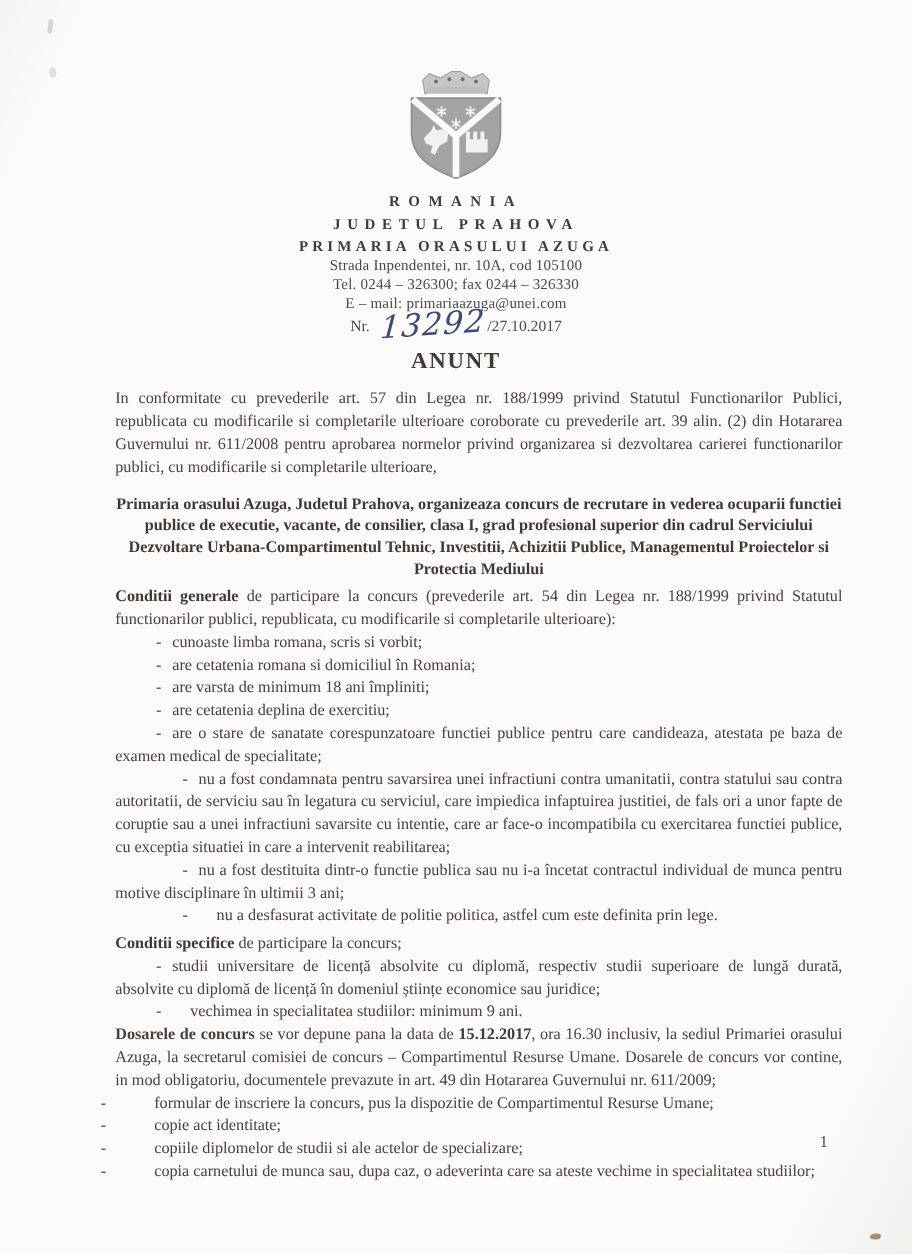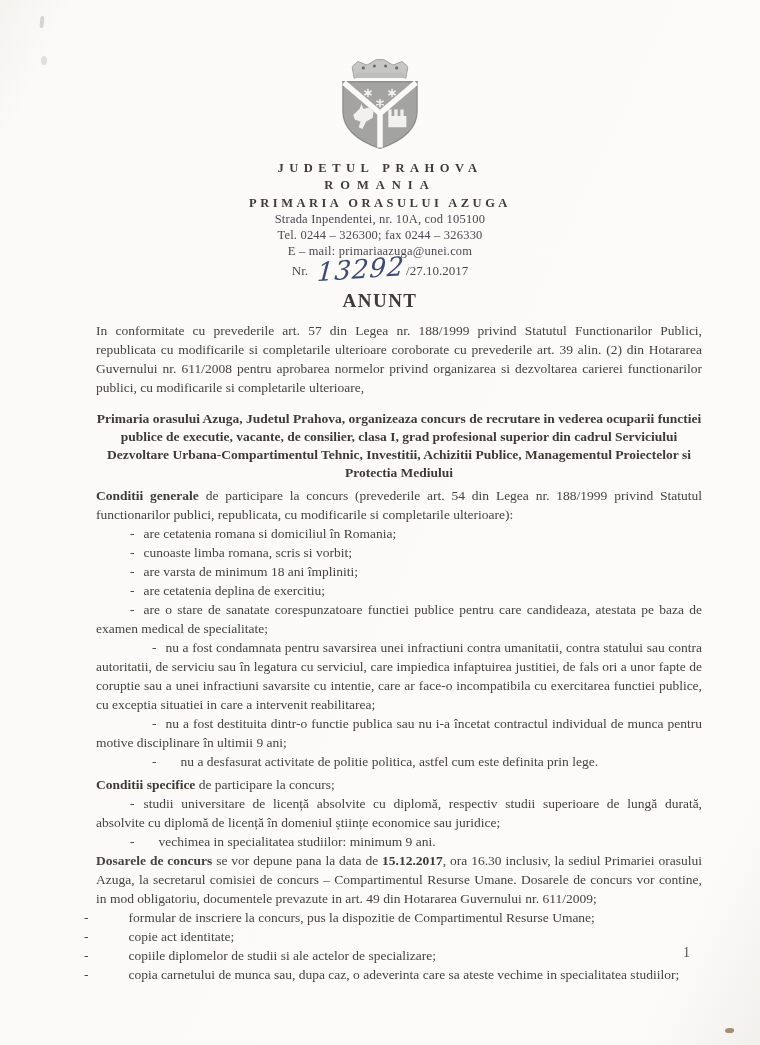--- a/index.html
+++ b/index.html
@@ -98,49 +98,49 @@
               <path d="M0 -4 V4 M-3.5 -2 L3.5 2 M-3.5 2 L3.5 -2"></path>
             </g>
         </g>
 
         <path d="M31 66 l7 -7 l2 -5 l2 5 l6 -1 l5 4 l-1 7 l-7 4 l-4 8 l-4 -2 l2 -6 l-6 -2 z" fill="#f2f1ef"></path>
 
         <path d="M69 60 h3.5 v7 h3 v-7 h3.5 v7 h3 v-7 h3.5 v7 h3 v12 h-19.5 z" fill="#f2f1ef"></path>
       </g>
     </svg>
 
+    <div class="hl country">ROMANIA</div>
     <div class="hl county">JUDETUL PRAHOVA</div>
-    <div class="hl country">ROMANIA</div>
     <div class="hl institution">PRIMARIA ORASULUI AZUGA</div>
     <div class="hs">Strada Inpendentei, nr. 10A, cod 105100</div>
     <div class="hs">Tel. 0244 – 326300; fax 0244 – 326330</div>
     <div class="hs">E – mail: primariaazuga@unei.com</div>
     <div class="reg-line">
       <span>Nr.</span>
       <span class="handwritten">13292</span><span>/27.10.2017</span>
     </div>
   </header>
 
   <h1 class="title">ANUNT</h1>
 
   <div class="content">
 
     <p class="intro">In conformitate cu prevederile art. 57 din Legea nr. 188/1999 privind Statutul Functionarilor Publici, republicata cu modificarile si completarile ulterioare coroborate cu prevederile art. 39 alin. (2) din Hotararea Guvernului nr. 611/2008 pentru aprobarea normelor privind organizarea si dezvoltarea carierei functionarilor publici, cu modificarile si completarile ulterioare,</p>
 
     <p class="announce">Primaria orasului Azuga, Judetul Prahova, organizeaza concurs de recrutare in vederea ocuparii functiei publice de executie, vacante, de consilier, clasa I, grad profesional superior din cadrul Serviciului Dezvoltare Urbana-Compartimentul Tehnic, Investitii, Achizitii Publice, Managementul Proiectelor si Protectia Mediului</p>
 
     <p class="section-head"><b>Conditii generale</b><span> de participare la concurs (prevederile art. 54 din Legea nr. 188/1999 privind Statutul functionarilor publici, republicata, cu modificarile si completarile ulterioare):</span></p>
 
+    <p class="bullet"><span class="dash">-</span><span class="bullet-text">cunoaste limba romana, scris si vorbit;</span></p>
     <p class="bullet"><span class="dash">-</span><span class="bullet-text">are cetatenia romana si domiciliul în Romania;</span></p>
-    <p class="bullet"><span class="dash">-</span><span class="bullet-text">cunoaste limba romana, scris si vorbit;</span></p>
     <p class="bullet"><span class="dash">-</span><span class="bullet-text">are varsta de minimum 18 ani împliniti;</span></p>
     <p class="bullet"><span class="dash">-</span><span class="bullet-text">are cetatenia deplina de exercitiu;</span></p>
     <p class="bullet"><span class="dash">-</span><span class="bullet-text">are o stare de sanatate corespunzatoare functiei publice pentru care candideaza, atestata pe baza de examen medical de specialitate;</span></p>
     <p class="bullet deep"><span class="dash">-</span><span class="bullet-text">nu a fost condamnata pentru savarsirea unei infractiuni contra umanitatii, contra statului sau contra autoritatii, de serviciu sau în legatura cu serviciul, care impiedica infaptuirea justitiei, de fals ori a unor fapte de coruptie sau a unei infractiuni savarsite cu intentie, care ar face-o incompatibila cu exercitarea functiei publice, cu exceptia situatiei in care a intervenit reabilitarea;</span></p>
-    <p class="bullet deep"><span class="dash">-</span><span class="bullet-text">nu a fost destituita dintr-o functie publica sau nu i-a încetat contractul individual de munca pentru motive disciplinare în ultimii 9 ani;</span></p>
+    <p class="bullet deep"><span class="dash">-</span><span class="bullet-text">nu a fost destituita dintr-o functie publica sau nu i-a încetat contractul individual de munca pentru motive disciplinare în ultimii 3 ani;</span></p>
     <p class="bullet deep widegap"><span class="dash">-</span><span class="bullet-text">nu a desfasurat activitate de politie politica, astfel cum este definita prin lege.</span></p>
 
     <p class="section-head"><b>Conditii specifice</b><span> de participare la concurs;</span></p>
 
     <p class="bullet"><span class="dash">-</span><span class="bullet-text">studii universitare de licență absolvite cu diplomă, respectiv studii superioare de lungă durată, absolvite cu diplomă de licență în domeniul științe economice sau juridice;</span></p>
     <p class="bullet widegap"><span class="dash">-</span><span class="bullet-text">vechimea in specialitatea studiilor: minimum 9 ani.</span></p>
 
     <p><b>Dosarele de concurs</b><span> se vor depune pana la data de </span><b class="bold">15.12.2017</b><span>, ora 16.30 inclusiv, la sediul Primariei orasului Azuga, la secretarul comisiei de concurs – Compartimentul Resurse Umane. Dosarele de concurs vor contine, in mod obligatoriu, documentele prevazute in art. 49 din Hotararea Guvernului nr. 611/2009;</span></p>
 
     <p class="doc-bullet"><span class="dash">-</span><span class="bullet-text">formular de inscriere la concurs, pus la dispozitie de Compartimentul Resurse Umane;</span></p>

